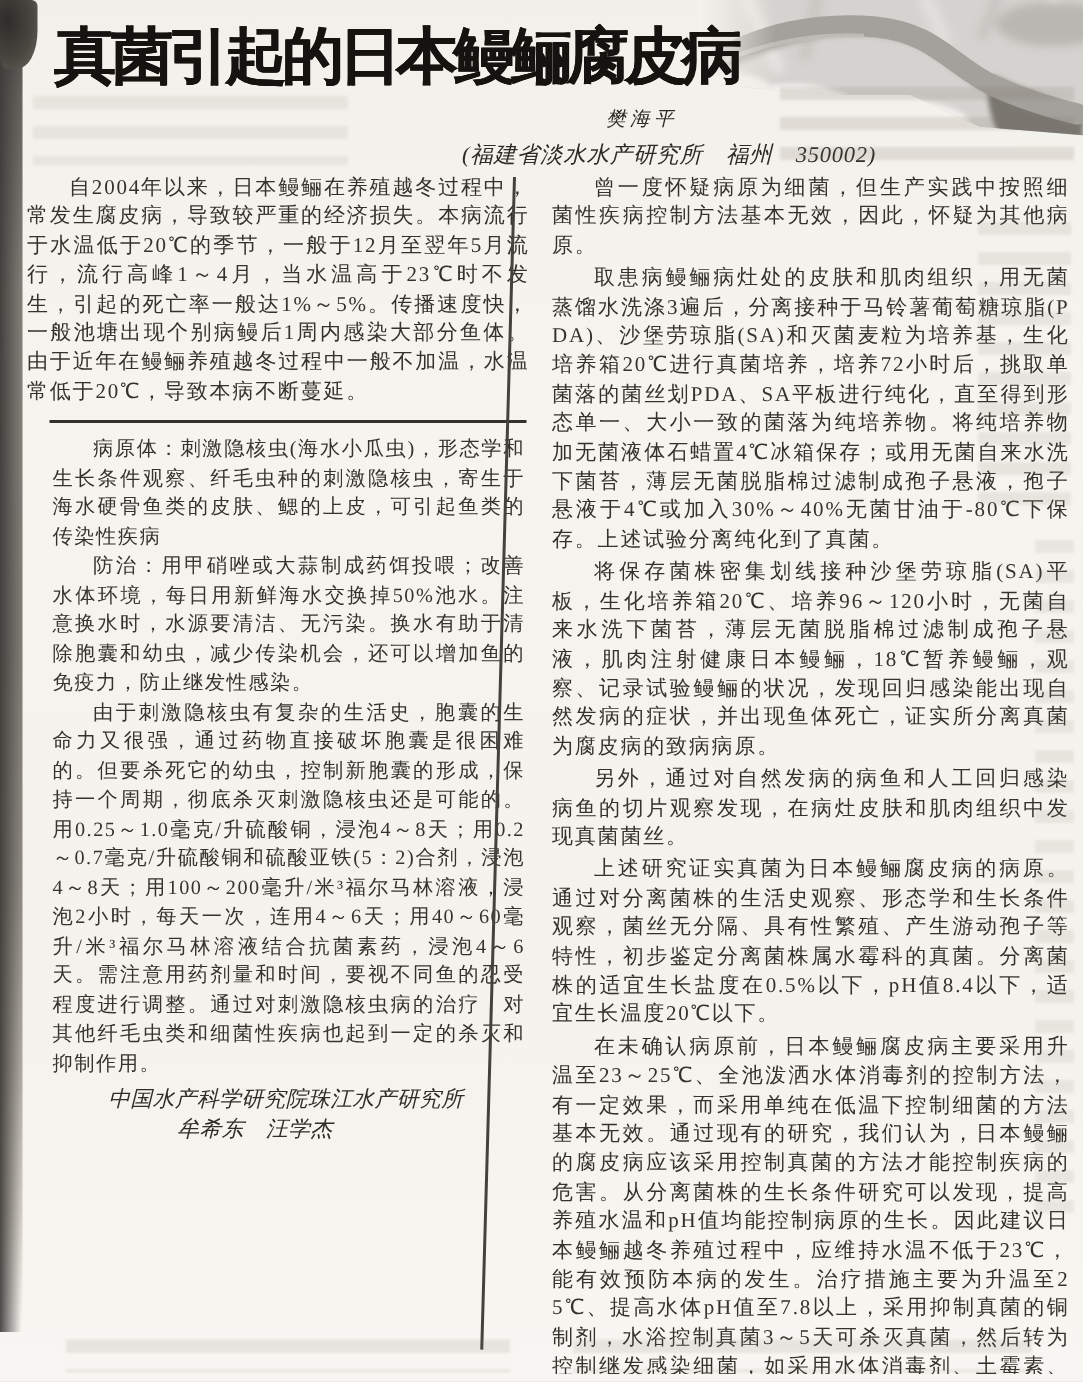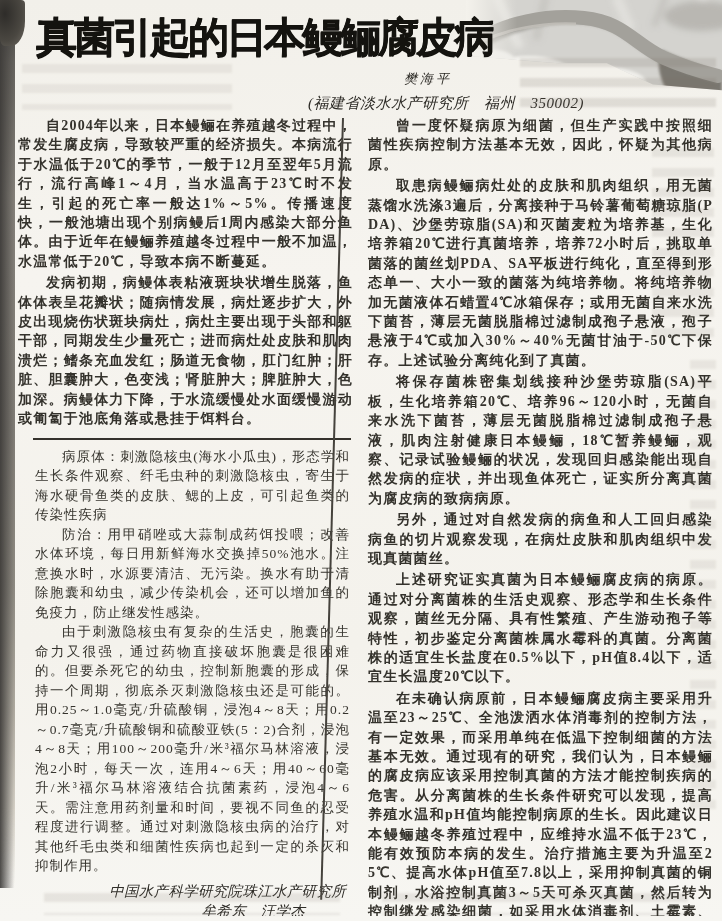--- a/index.html
+++ b/index.html
@@ -67,37 +67,36 @@
   .col-right{position:absolute;left:368px;top:0;width:345px;}
   .divider{
     position:absolute;left:342px;top:2px;width:2px;height:782px;
     background:#45423c;transform:rotate(1.6deg);transform-origin:top left;
   }
   p.para{
     margin:0 0 2px 0;
     font-size:14px;line-height:19.4px;letter-spacing:1.2px;
     text-align:justify;text-indent:2em;word-break:break-all;
     color:#34322c;
-    font-weight:bold;
   }
   
   .sidebar-box{
     margin:9px 0 0 15px;width:318px;
     border-top:2px solid #35322c;
     padding:7px 1px 0 2px;
     box-sizing:border-box;
   }
   .sidebar-box p.boxp{
     margin:0;font-size:13.5px;line-height:19.5px;letter-spacing:1px;
     text-align:justify;text-indent:2em;word-break:break-all;color:#35332d;
   }
   .credits{margin-top:5px;}
   .credit{
     font-size:14.5px;line-height:20px;font-style:italic;color:#2f2d28;
-    white-space:nowrap;text-align:right;letter-spacing:.3px;
+    white-space:nowrap;text-align:center;letter-spacing:.3px;
   }
   .credit-0{padding-right:4px;}
   .credit-1{padding-right:45px;}
 </style>
 </head>
 <body>
 
 <div class="page">
 
   <div class="gutter-shadow"></div>
@@ -138,39 +137,38 @@
   </div>
 
   <div class="title">真菌引起的日本鳗鲡腐皮病</div>
   <div class="author">樊海平</div>
   <div class="affiliation">(福建省淡水水产研究所　福州　350002)</div>
 
   <div class="columns">
 
     <div class="col-left">
       <p class="para">自2004年以来，日本鳗鲡在养殖越冬过程中，常发生腐皮病，导致较严重的经济损失。本病流行于水温低于20℃的季节，一般于12月至翌年5月流行，流行高峰1～4月，当水温高于23℃时不发生，引起的死亡率一般达1%～5%。传播速度快，一般池塘出现个别病鳗后1周内感染大部分鱼体。由于近年在鳗鲡养殖越冬过程中一般不加温，水温常低于20℃，导致本病不断蔓延。</p>
-      <p class="para">发病初期，病鳗体表粘液斑块状增生脱落，鱼体体表呈花瓣状；随病情发展，病灶逐步扩大，外皮出现烧伤状斑块病灶，病灶主要出现于头部和躯干部，同期发生少量死亡；进而病灶处皮肤和肌肉溃烂；鳍条充血发红；肠道无食物，肛门红肿；肝脏、胆囊肿大，色变浅；肾脏肿大；脾脏肿大，色加深。病鳗体力下降，于水流缓慢处水面缓慢游动或匍匐于池底角落或悬挂于饵料台。</p>
 
       <div class="sidebar-box">
         <p class="boxp">病原体：刺激隐核虫(海水小瓜虫)，形态学和生长条件观察、纤毛虫种的刺激隐核虫，寄生于海水硬骨鱼类的皮肤、鳃的上皮，可引起鱼类的传染性疾病</p>
         <p class="boxp">防治：用甲硝唑或大蒜制成药饵投喂；改善水体环境，每日用新鲜海水交换掉50%池水。注意换水时，水源要清洁、无污染。换水有助于清除胞囊和幼虫，减少传染机会，还可以增加鱼的免疫力，防止继发性感染。</p>
         <p class="boxp">由于刺激隐核虫有复杂的生活史，胞囊的生命力又很强，通过药物直接破坏胞囊是很困难的。但要杀死它的幼虫，控制新胞囊的形成，保持一个周期，彻底杀灭刺激隐核虫还是可能的。用0.25～1.0毫克/升硫酸铜，浸泡4～8天；用0.2～0.7毫克/升硫酸铜和硫酸亚铁(5：2)合剂，浸泡4～8天；用100～200毫升/米³福尔马林溶液，浸泡2小时，每天一次，连用4～6天；用40～60毫升/米³福尔马林溶液结合抗菌素药，浸泡4～6天。需注意用药剂量和时间，要视不同鱼的忍受程度进行调整。通过对刺激隐核虫病的治疗，对其他纤毛虫类和细菌性疾病也起到一定的杀灭和抑制作用。</p>
         <div class="credits">
           <div class="credit credit-0">中国水产科学研究院珠江水产研究所</div>
           <div class="credit credit-1">牟希东　汪学杰</div>
 
         </div>
       </div>
     </div>
 
     <div class="divider"></div>
 
     <div class="col-right">
       <p class="para">曾一度怀疑病原为细菌，但生产实践中按照细菌性疾病控制方法基本无效，因此，怀疑为其他病原。</p>
-      <p class="para">取患病鳗鲡病灶处的皮肤和肌肉组织，用无菌蒸馏水洗涤3遍后，分离接种于马铃薯葡萄糖琼脂(PDA)、沙堡劳琼脂(SA)和灭菌麦粒为培养基，生化培养箱20℃进行真菌培养，培养72小时后，挑取单菌落的菌丝划PDA、SA平板进行纯化，直至得到形态单一、大小一致的菌落为纯培养物。将纯培养物加无菌液体石蜡置4℃冰箱保存；或用无菌自来水洗下菌苔，薄层无菌脱脂棉过滤制成孢子悬液，孢子悬液于4℃或加入30%～40%无菌甘油于-50℃下保存。上述试验分离纯化到了真菌。</p>
+      <p class="para">取患病鳗鲡病灶处的皮肤和肌肉组织，用无菌蒸馏水洗涤3遍后，分离接种于马铃薯葡萄糖琼脂(PDA)、沙堡劳琼脂(SA)和灭菌麦粒为培养基，生化培养箱20℃进行真菌培养，培养72小时后，挑取单菌落的菌丝划PDA、SA平板进行纯化，直至得到形态单一、大小一致的菌落为纯培养物。将纯培养物加无菌液体石蜡置4℃冰箱保存；或用无菌自来水洗下菌苔，薄层无菌脱脂棉过滤制成孢子悬液，孢子悬液于4℃或加入30%～40%无菌甘油于-80℃下保存。上述试验分离纯化到了真菌。</p>
       <p class="para">将保存菌株密集划线接种沙堡劳琼脂(SA)平板，生化培养箱20℃、培养96～120小时，无菌自来水洗下菌苔，薄层无菌脱脂棉过滤制成孢子悬液，肌肉注射健康日本鳗鲡，18℃暂养鳗鲡，观察、记录试验鳗鲡的状况，发现回归感染能出现自然发病的症状，并出现鱼体死亡，证实所分离真菌为腐皮病的致病病原。</p>
       <p class="para">另外，通过对自然发病的病鱼和人工回归感染病鱼的切片观察发现，在病灶皮肤和肌肉组织中发现真菌菌丝。</p>
       <p class="para">上述研究证实真菌为日本鳗鲡腐皮病的病原。通过对分离菌株的生活史观察、形态学和生长条件观察，菌丝无分隔、具有性繁殖、产生游动孢子等特性，初步鉴定分离菌株属水霉科的真菌。分离菌株的适宜生长盐度在0.5%以下，pH值8.4以下，适宜生长温度20℃以下。</p>
       <p class="para">在未确认病原前，日本鳗鲡腐皮病主要采用升温至23～25℃、全池泼洒水体消毒剂的控制方法，有一定效果，而采用单纯在低温下控制细菌的方法基本无效。通过现有的研究，我们认为，日本鳗鲡的腐皮病应该采用控制真菌的方法才能控制疾病的危害。从分离菌株的生长条件研究可以发现，提高养殖水温和pH值均能控制病原的生长。因此建议日本鳗鲡越冬养殖过程中，应维持水温不低于23℃，能有效预防本病的发生。治疗措施主要为升温至25℃、提高水体pH值至7.8以上，采用抑制真菌的铜制剂，水浴控制真菌3～5天可杀灭真菌，然后转为控制继发感染细菌，如采用水体消毒剂、土霉素、三黄粉、五倍子等，能迅速有效控制病情，降低损失。</p>
 
     </div>
   </div>
 
   <div class="ghost" style="left:520px;top:58px;width:196px;height:56px;"></div>
   <div class="ghost" style="left:652px;top:148px;width:62px;height:190px;opacity:.7;"></div>

